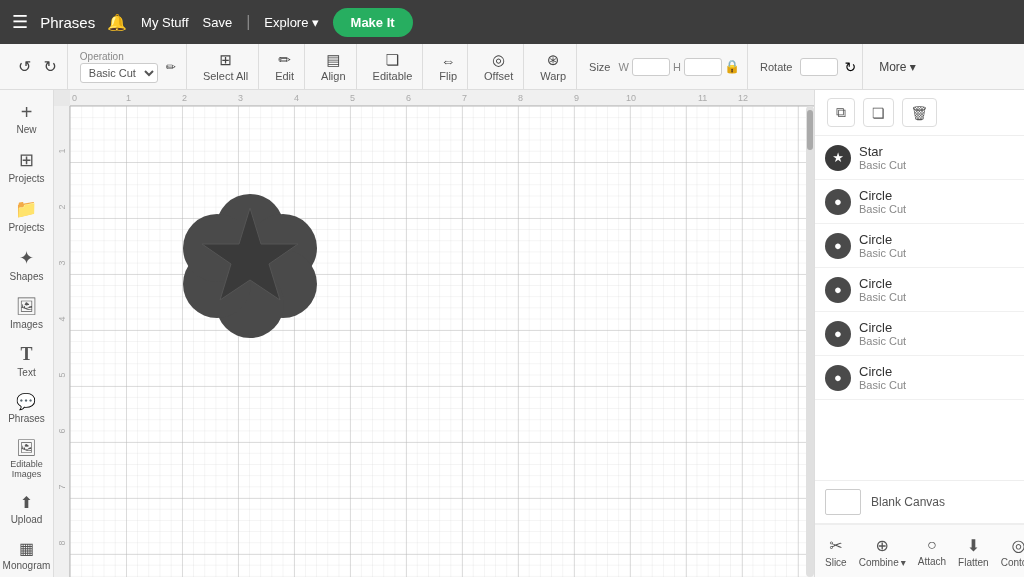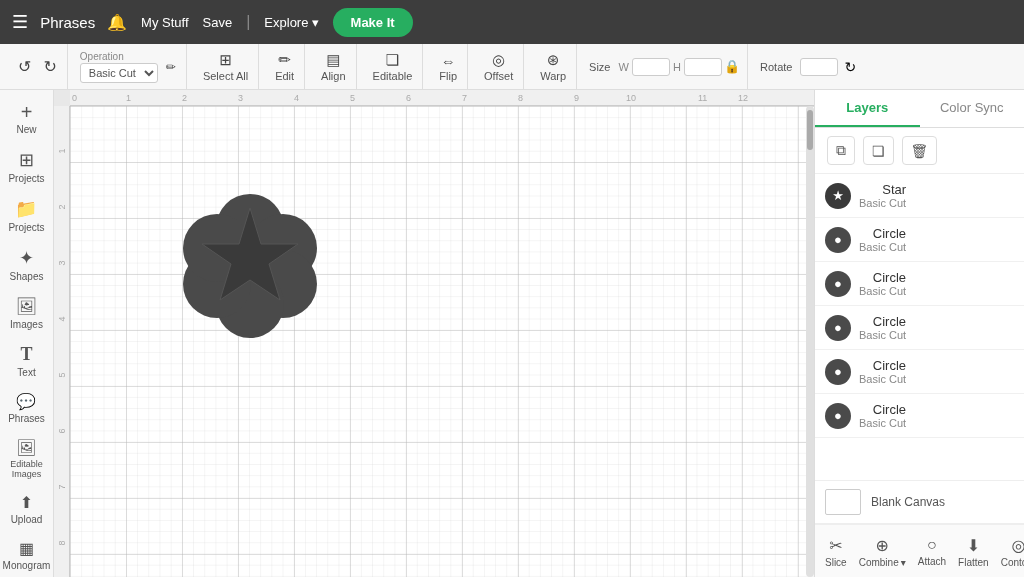--- a/index.html
+++ b/index.html
@@ -103,21 +103,21 @@
     .layer-item {
       display: flex; align-items: center; gap: 8px; padding: 8px 10px;
       border-bottom: 1px solid #f0f0f0; cursor: pointer; font-size: 12px;
     }
     .layer-thumb {
       width: 26px; height: 26px; border-radius: 50%; background: #4a4a4a;
       display: flex; align-items: center; justify-content: center; flex-shrink: 0;
       font-size: 13px; color: white;
     }
     .layer-thumb.star { background: #3a3a3a; }
-    .layer-info { display: flex; flex-direction: column; text-align: right; }
+    .layer-info { display: flex; flex-direction: column; }
     .layer-name { font-size: 13px; color: #333; font-weight: 500; }
     .layer-type { font-size: 11px; color: #888; }
 
     #blank-canvas-row {
       display: flex; align-items: center; gap: 10px; padding: 8px 10px;
       border-top: 1px solid #eee; border-bottom: 1px solid #eee;
     }
     .blank-canvas-thumb {
       width: 36px; height: 26px; border: 1.5px solid #ccc; background: white;
       border-radius: 2px;
@@ -226,20 +226,23 @@
       <input type="text" style="width: 38px; font-size: 11px; border: 1px solid rgb(204, 204, 204); border-radius: 3px; padding: 2px 3px;" value="">
       <span style="font-size:11px; color:#888;">H</span>
       <input type="text" style="width: 38px; font-size: 11px; border: 1px solid rgb(204, 204, 204); border-radius: 3px; padding: 2px 3px;" value="">
       <span style="font-size:13px; cursor:pointer;">🔒</span>
     </div>
   </div>
   <div class="toolbar-group">
     <span class="tb-label" style="margin-right:4px;">Rotate</span>
     <input type="text" style="width: 38px; font-size: 11px; border: 1px solid rgb(204, 204, 204); border-radius: 3px; padding: 2px 3px;" value="">
     <span style="font-size:14px; cursor:pointer; margin-left:2px;">↻</span>
+  </div>
+  <div class="toolbar-group">
+    <button class="tb-btn">More ▾</button>
   </div>
 </div>
 
 <div id="main">
 
   <div id="left-sidebar">
     <div class="side-item">
       <span style="font-size:20px; font-weight:300; line-height:1; color:#555;">+</span>
       <span>New</span>
     </div>
@@ -326,24 +329,20 @@
         </svg>
       </div>
     </div>
 
     <div id="canvas-scroll-v">
       <div class="scroll-thumb"></div>
     </div>
   </div>
 
   <div id="right-panel">
-    <div id="panel-tabs">
-      <div class="panel-tab active">Layers</div>
-      <div class="panel-tab">Color Sync</div>
-    </div>
     <div id="panel-actions">
       <button class="panel-action-btn">⧉</button>
       <button class="panel-action-btn">❏</button>
       <button class="panel-action-btn">🗑</button>
     </div>
     <div id="layers-list">
 
       <div class="layer-item">
         <div class="layer-thumb star">★</div>
         <div class="layer-info">

